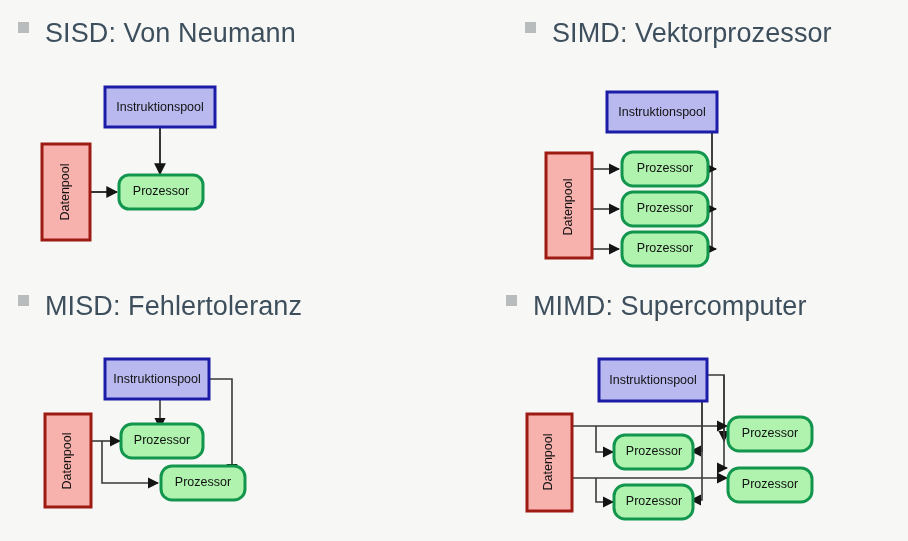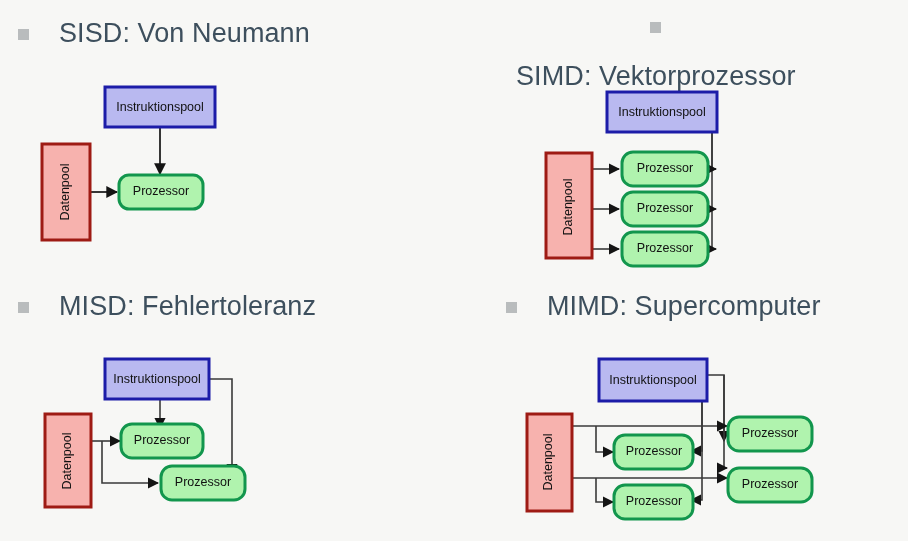--- a/index.html
+++ b/index.html
@@ -27,22 +27,21 @@
     height: 270px;
   }
   .q-tl { left: 0;   top: 0; }
   .q-tr { left: 454px; top: 0; }
   .q-bl { left: 0;   top: 271px; }
   .q-br { left: 444px; top: 271px; }
 
   .heading {
     position: absolute;
     display: flex;
-    align-items: center;
-    gap: 30px;
+    gap: 16px;
     white-space: nowrap;
   }
   .bullet-square {
     width: 11px;
     height: 11px;
     background: #b9bcbd;
     flex: 0 0 auto;
     margin-top: 2px;
   }
   .heading-text {
@@ -140,21 +139,21 @@
         <g>
           <rect class="box-proc" x="119" y="175" width="84" height="34" rx="10" ry="10"></rect>
           <text class="node-label" x="161" y="192">Prozessor</text>
         </g>
       </svg>
     </div>
   </div>
 
   <div class="quadrant q-tr">
 
-    <div class="heading" style="left:62px; top:20px;flex-direction:column;">
+    <div class="heading" style="left:71px; top:20px;">
       <span class="bullet-square"></span>
       <span class="heading-text">SIMD: Vektorprozessor</span>
     </div>
 
     <div class="diagram" style="left:0; top:0;">
       <svg class="diagram-svg" width="454" height="270" viewBox="0 0 454 270">
         <defs>
           <marker id="ah2" viewBox="0 0 10 10" refX="9" refY="5" markerWidth="7" markerHeight="7" orient="auto-start-reverse">
             <path d="M 0 0 L 10 5 L 0 10 z" fill="#141414"></path>
           </marker>

